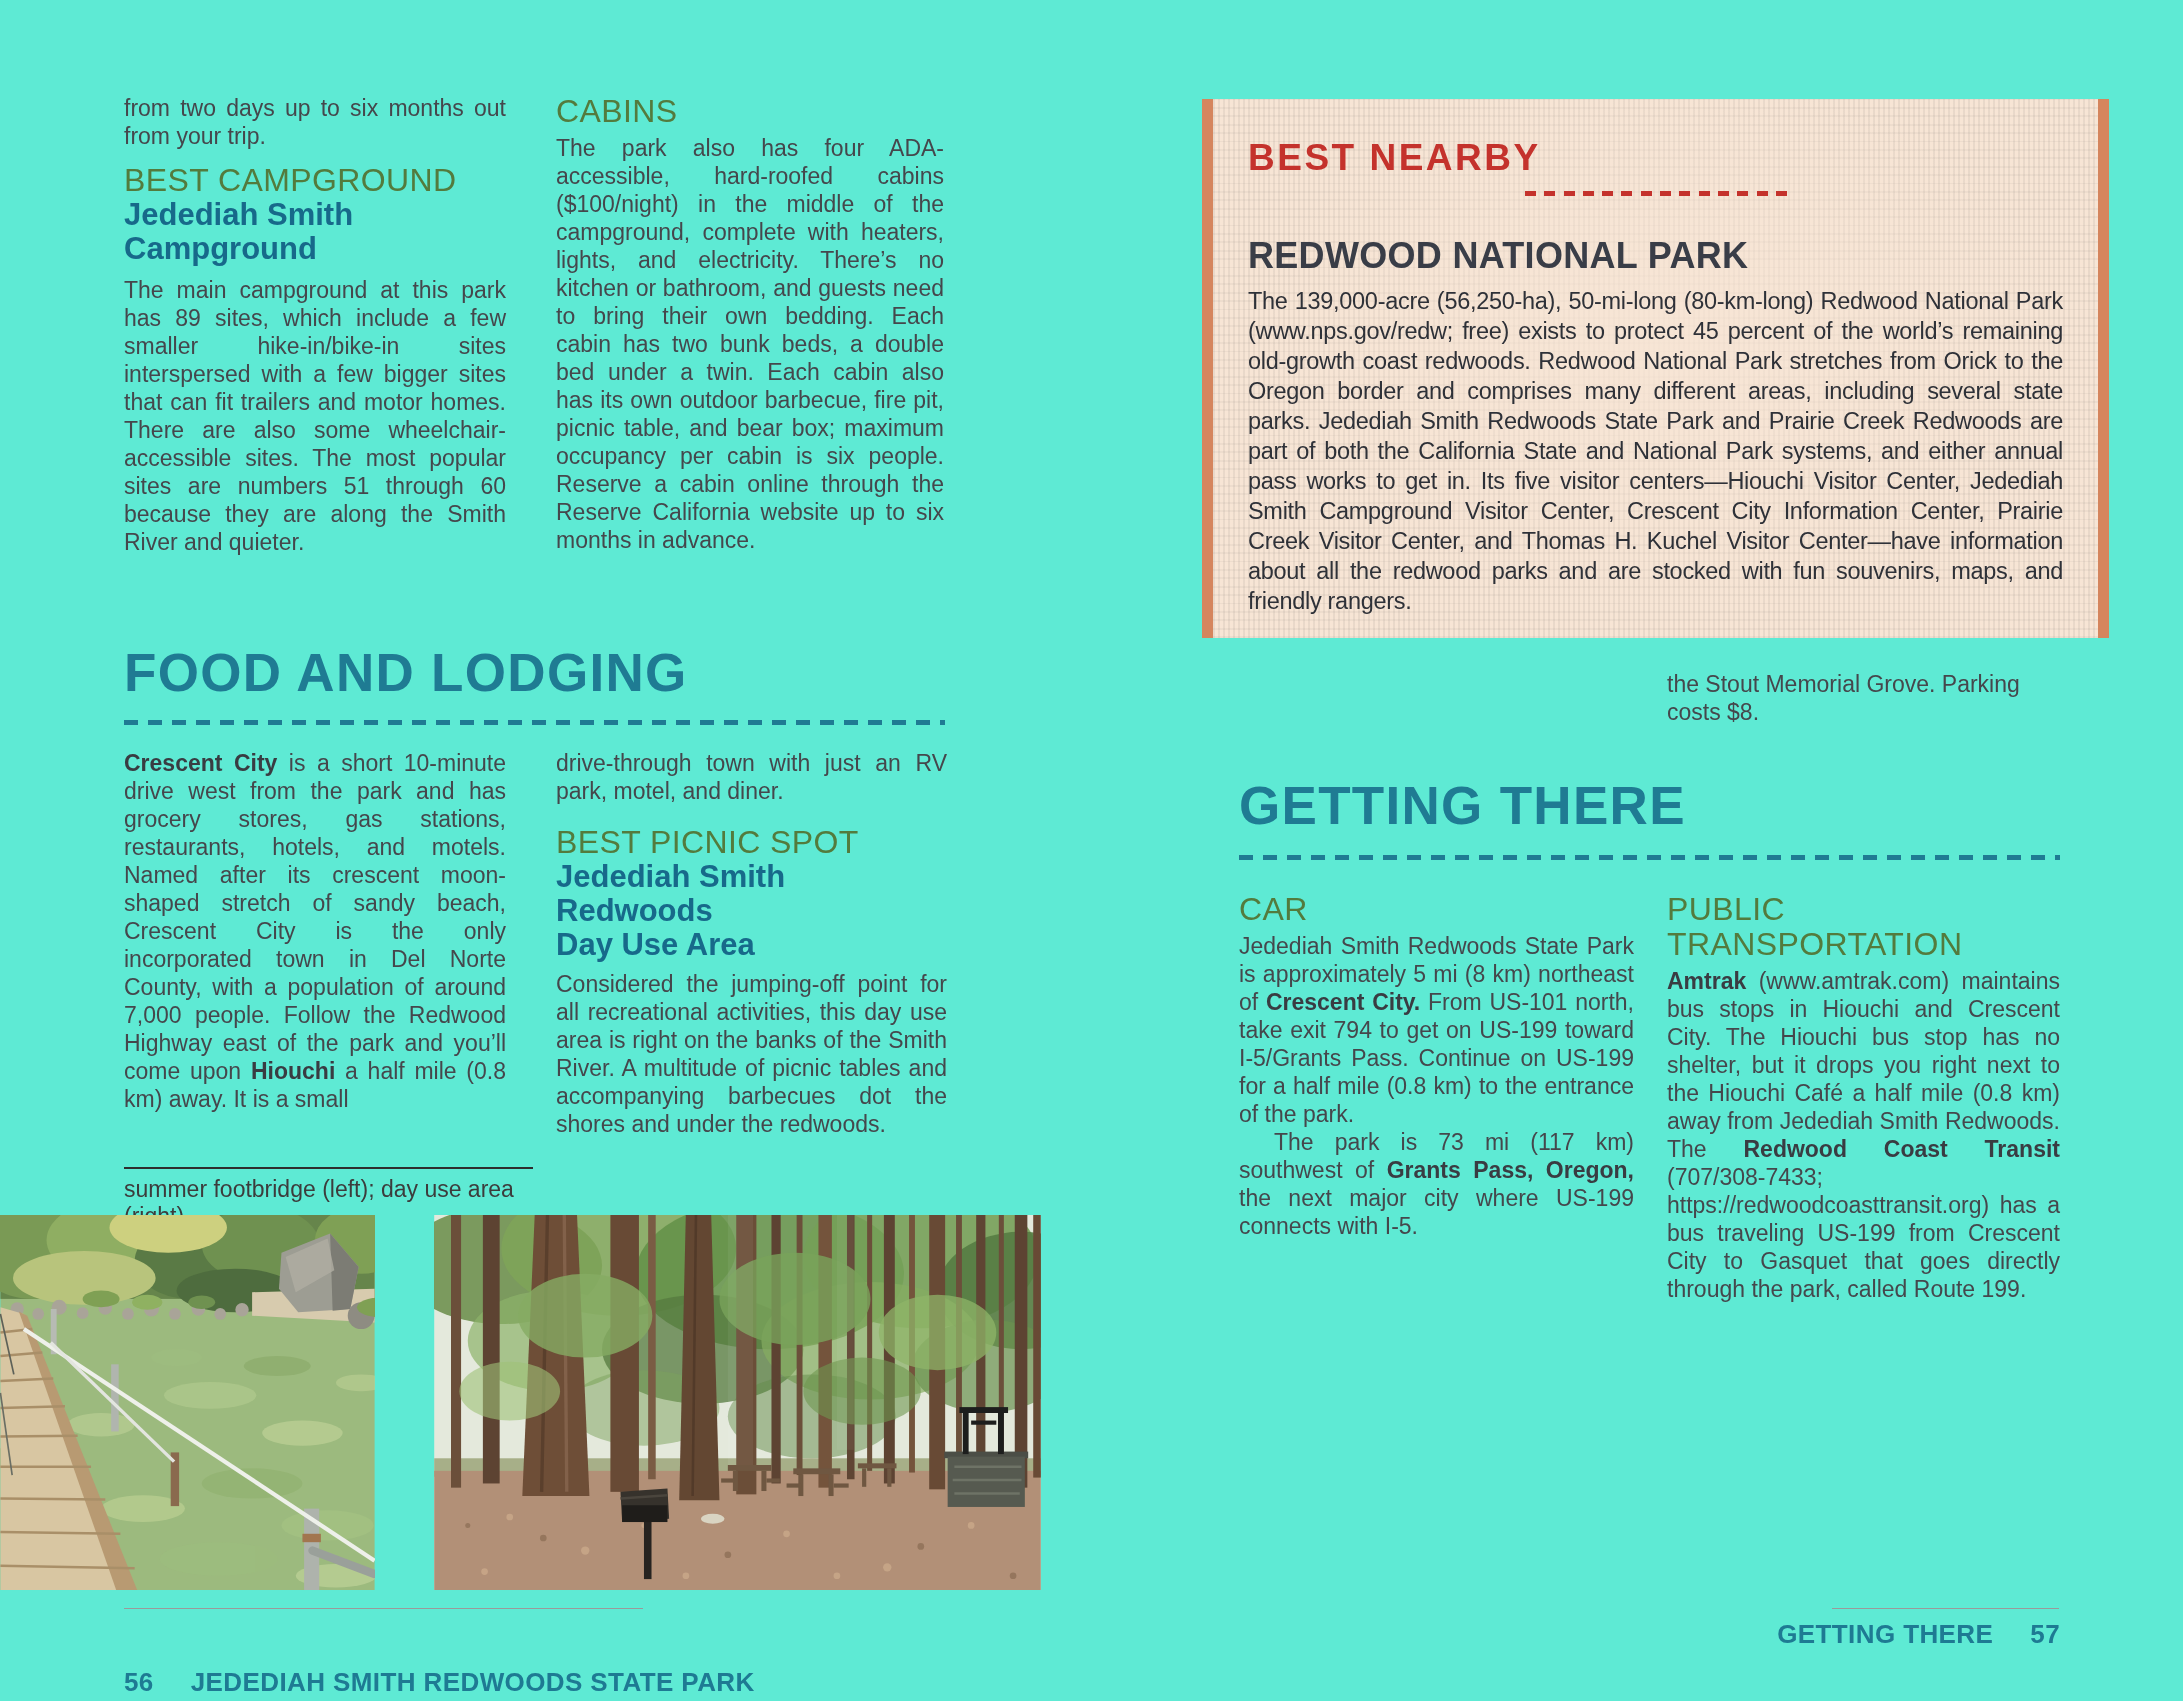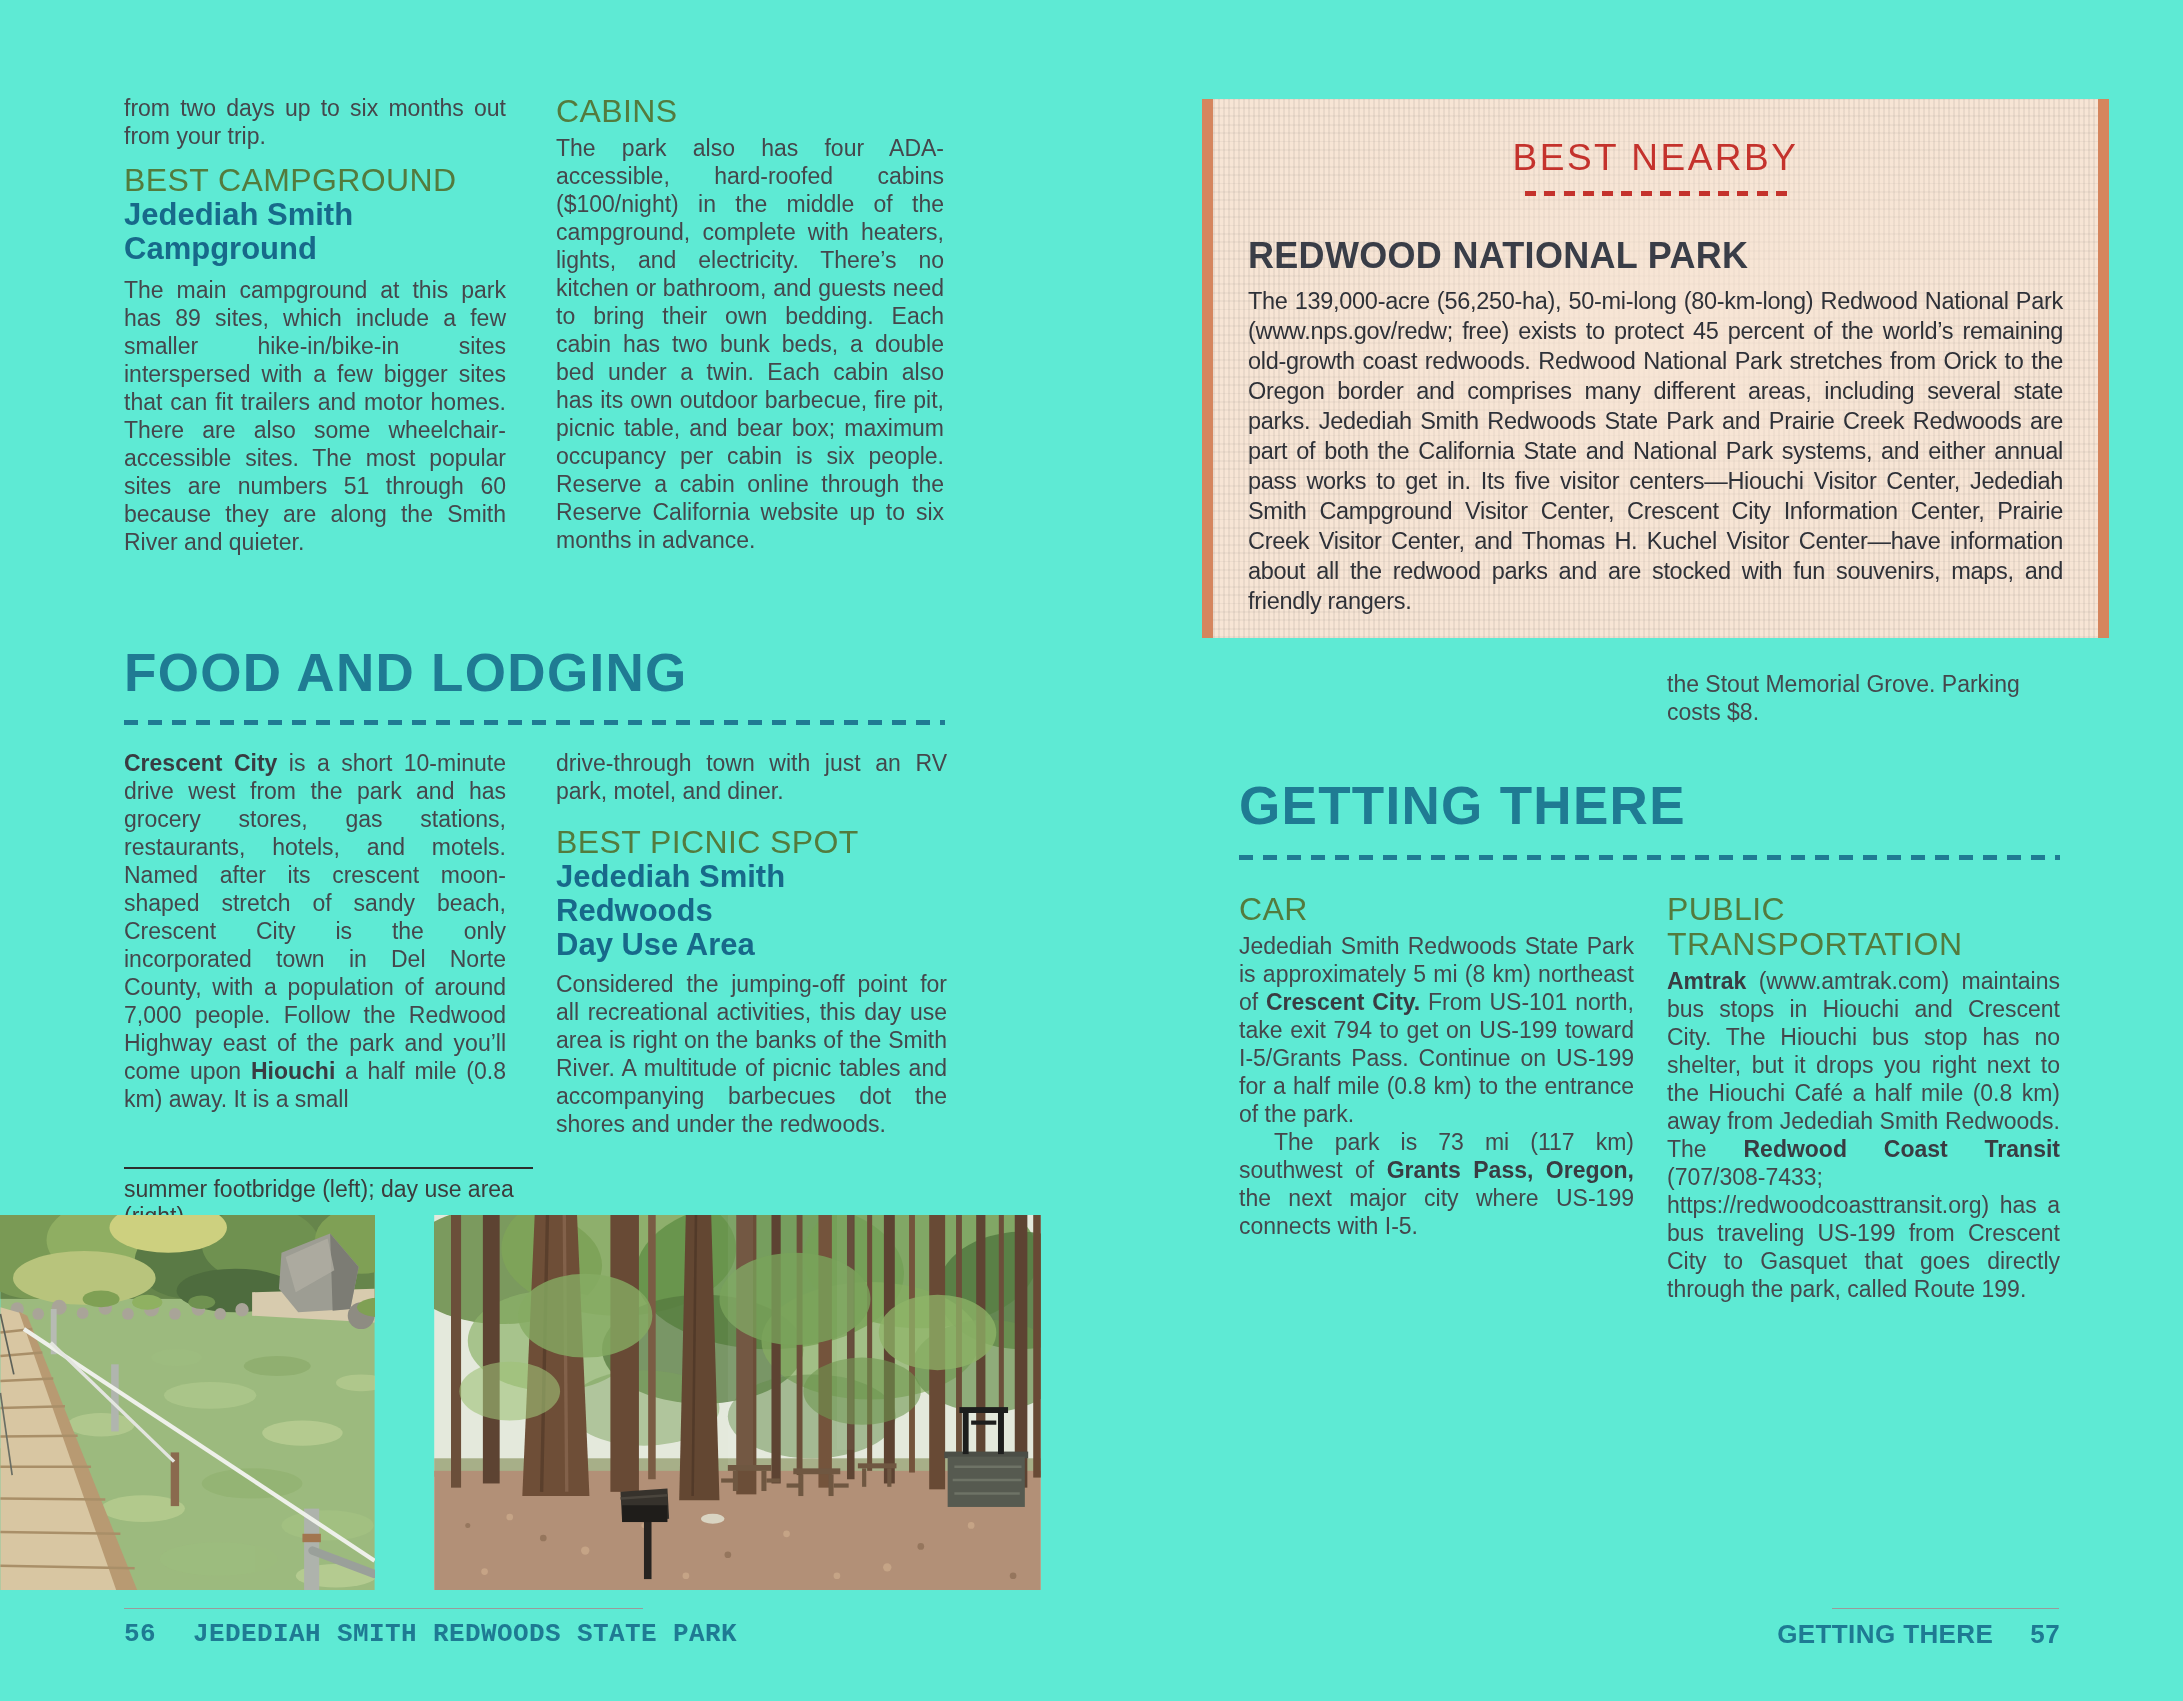--- a/index.html
+++ b/index.html
@@ -21,21 +21,21 @@
   .nearby-box{
     left:1202px;top:99px;width:907px;height:539px;box-sizing:border-box;
     border-left:11px solid #d5855d;border-right:11px solid #d5855d;
     background:
       radial-gradient(ellipse at 50% 45%, rgba(247,229,213,.85), rgba(247,229,213,0) 65%),
       repeating-linear-gradient(90deg, rgba(110,105,100,.10) 0 1.7px, transparent 1.7px 5px),
       repeating-linear-gradient(0deg, rgba(110,105,100,.07) 0 1.7px, transparent 1.7px 8.4px),
       #f7e5d5;
     padding:39px 35px 0 35px;
   }
-  .box-title{font-size:37px;font-weight:normal;color:#c4322c;text-align:center;letter-spacing:2.5px;line-height:40px;}
+  .box-title{font-size:37px;font-weight:bold;color:#c4322c;text-align:left;letter-spacing:2.5px;line-height:40px;}
   .box-dash{width:262px;height:5px;margin:13.4px auto 0;background:repeating-linear-gradient(90deg,#c4322c 0 11px,transparent 11px 19.3px);}
   .box-head{font-size:36px;font-weight:bold;color:#393d47;letter-spacing:0.3px;margin-top:39px;}
   .box-body{font-size:23.5px;line-height:30px;text-align:justify;color:#2e3138;letter-spacing:-0.3px;margin-top:8.4px;}
 
   .caption{font-size:23px;color:#3c3c3c;}
   .cap-line{border-top:2.5px solid #2e2e2e;width:409px;}
   .footer-line{border-top:1.7px solid #9a9a9a;}
   .footer-text{font-size:26px;font-weight:bold;color:#1e7a93;letter-spacing:0.4px;white-space:nowrap;}
   .footer-text .pgnum{margin-right:37px;}
   .photo{display:block;}
@@ -251,21 +251,21 @@
     <rect x="640" y="245" width="30" height="5" fill="#1d1e1d"></rect>
 
     <rect x="250" y="352" width="9" height="82" fill="#262320"></rect>
     <polygon points="222,330 278,326 280,362 224,366" fill="#36322c"></polygon>
     <rect x="224" y="346" width="54" height="20" fill="#1f1d1a"></rect>
     <line x1="222" y1="338" x2="278" y2="334" stroke="#4a453d" stroke-width="3"></line>
     <ellipse cx="332" cy="362" rx="14" ry="6" fill="#d9d4c2"></ellipse>
   </svg>
 
   <div class="abs footer-line" style="left:124px;top:1608px;width:519px;"></div>
-  <div class="abs footer-text" style="left:124px;top:1619px;font-family:Liberation Mono, monospace;">
+  <div class="abs footer-text" style="left:124px;top:1667px;">
     <span class="pgnum">56</span><span>JEDEDIAH SMITH REDWOODS STATE PARK</span>
   </div>
 
   <div class="abs nearby-box">
     <div class="box-title">BEST NEARBY</div>
     <div class="box-dash"></div>
     <div class="box-head">REDWOOD NATIONAL PARK</div>
     <div class="box-body">The 139,000-acre (56,250-ha), 50-mi-long (80-km-long) Redwood National Park (www.nps.gov/redw; free) exists to protect 45 percent of the world’s remaining old-growth coast redwoods. Redwood National Park stretches from Orick to the Oregon border and comprises many different areas, including several state parks. Jedediah Smith Redwoods State Park and Prairie Creek Redwoods are part of both the California State and National Park systems, and either annual pass works to get in. Its five visitor centers—Hiouchi Visitor Center, Jedediah Smith Campground Visitor Center, Crescent City Information Center, Prairie Creek Visitor Center, and Thomas H. Kuchel Visitor Center—have information about all the redwood parks and are stocked with fun souvenirs, maps, and friendly rangers.</div>
   </div>
 

